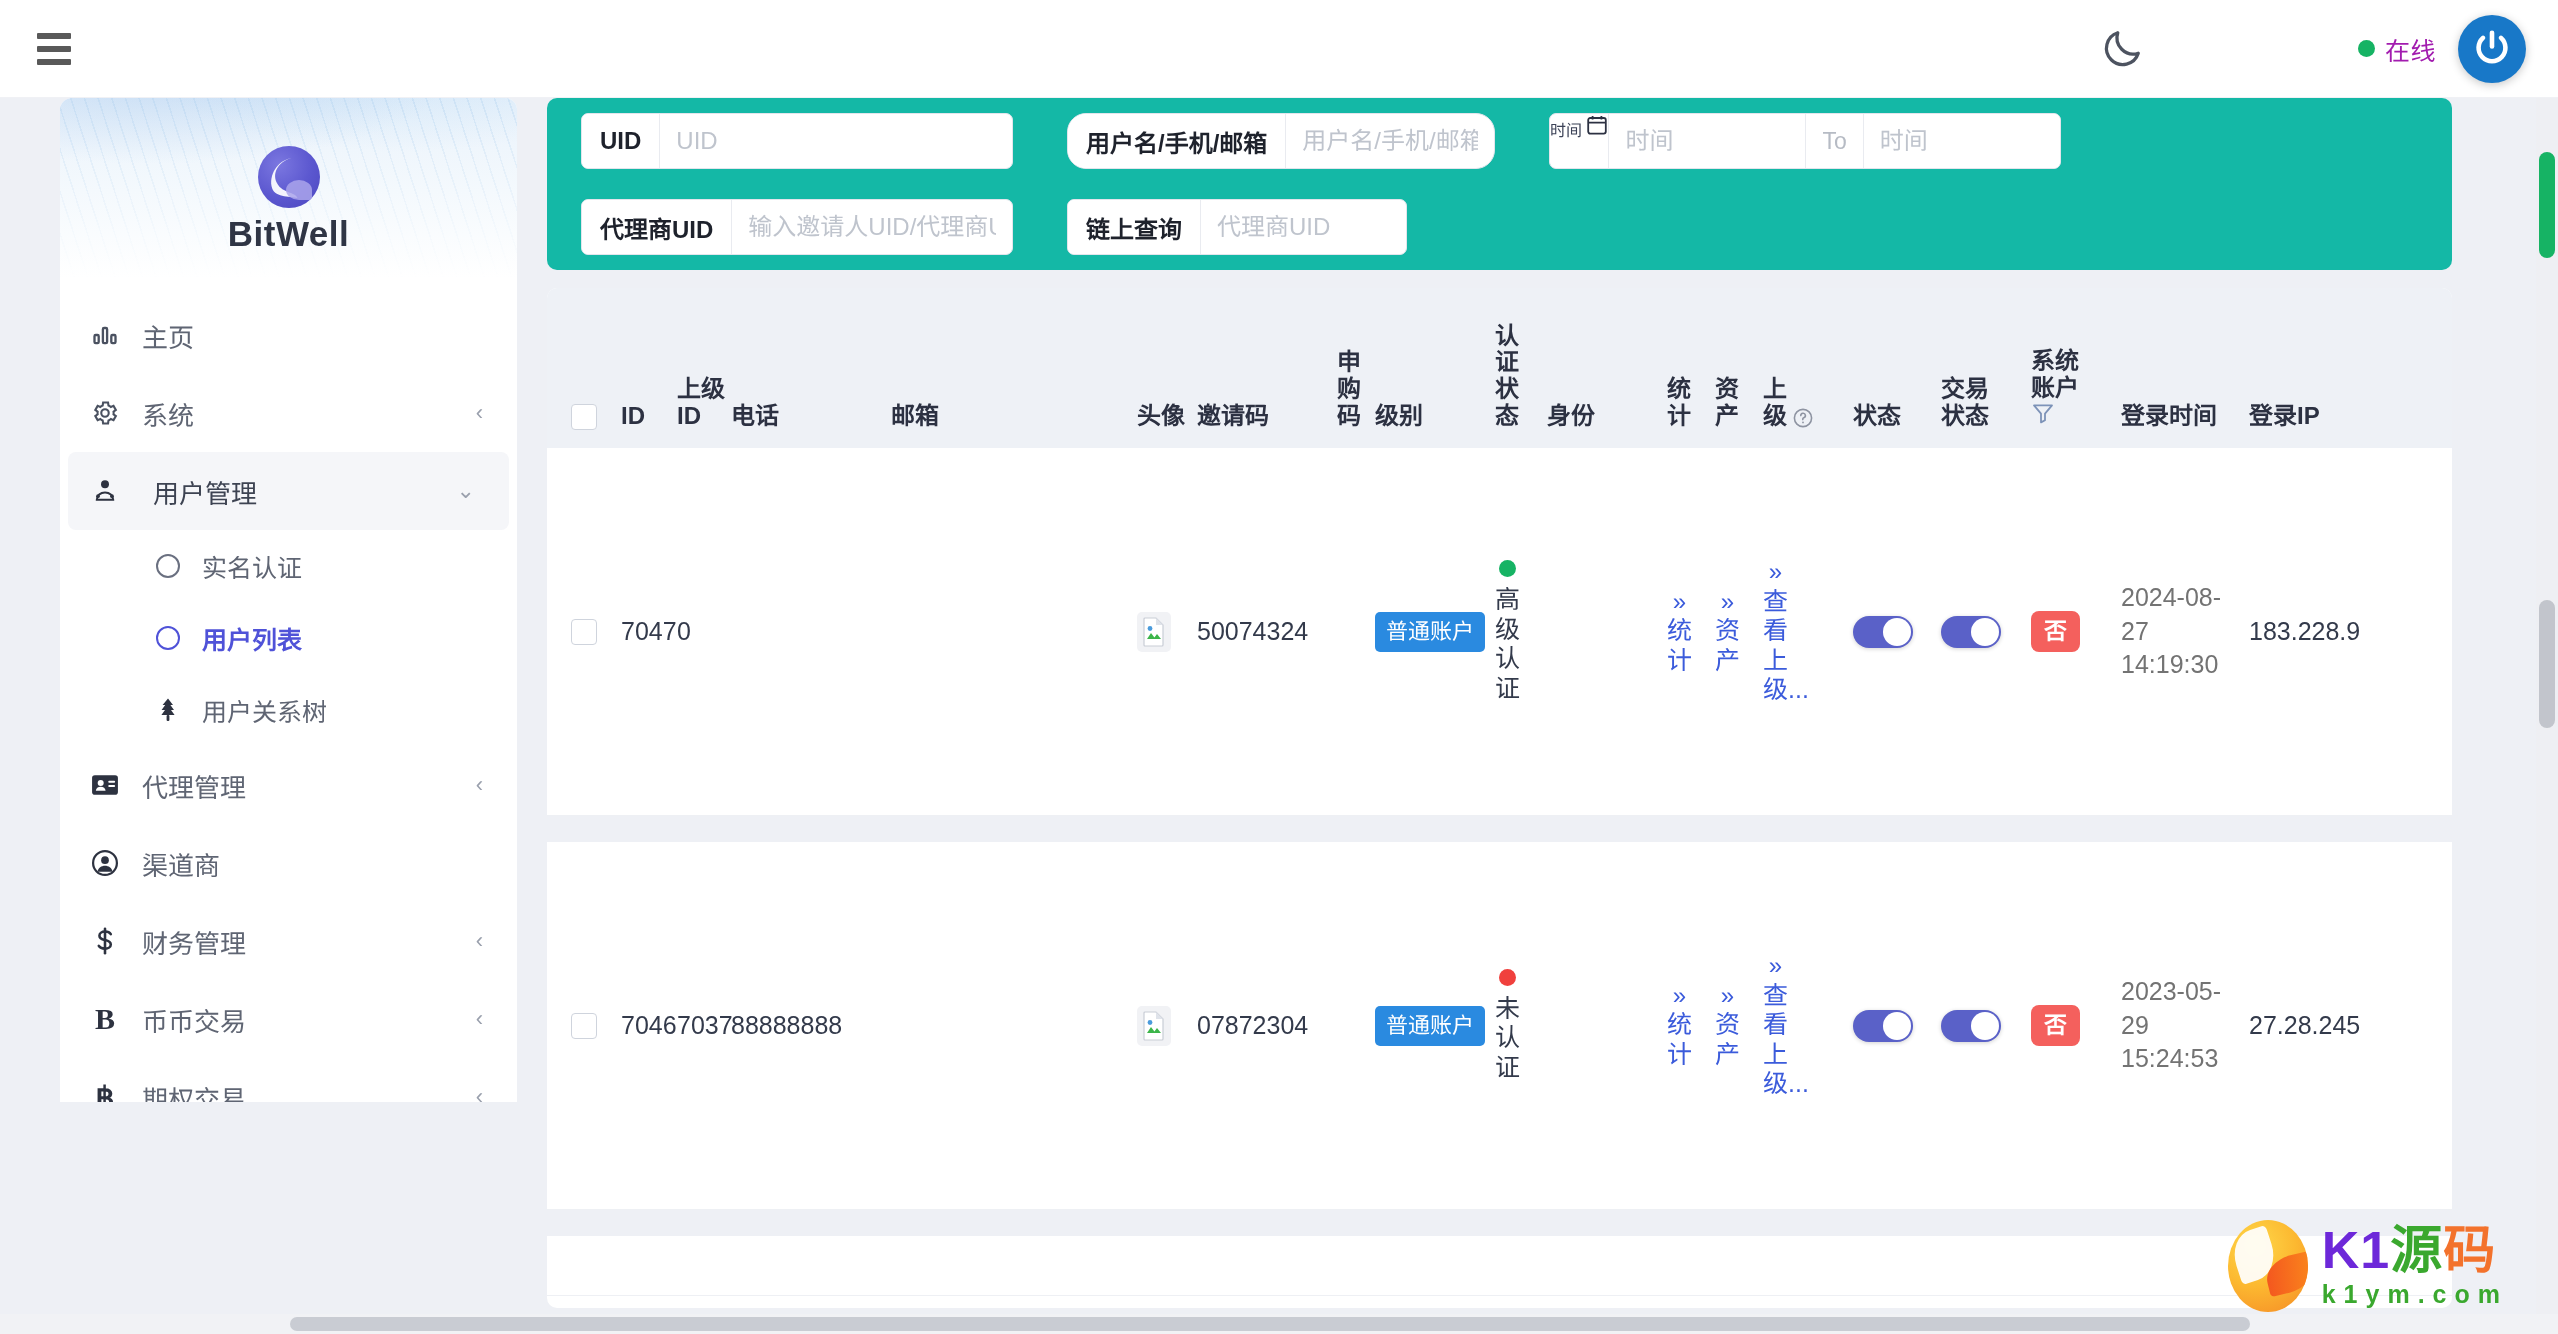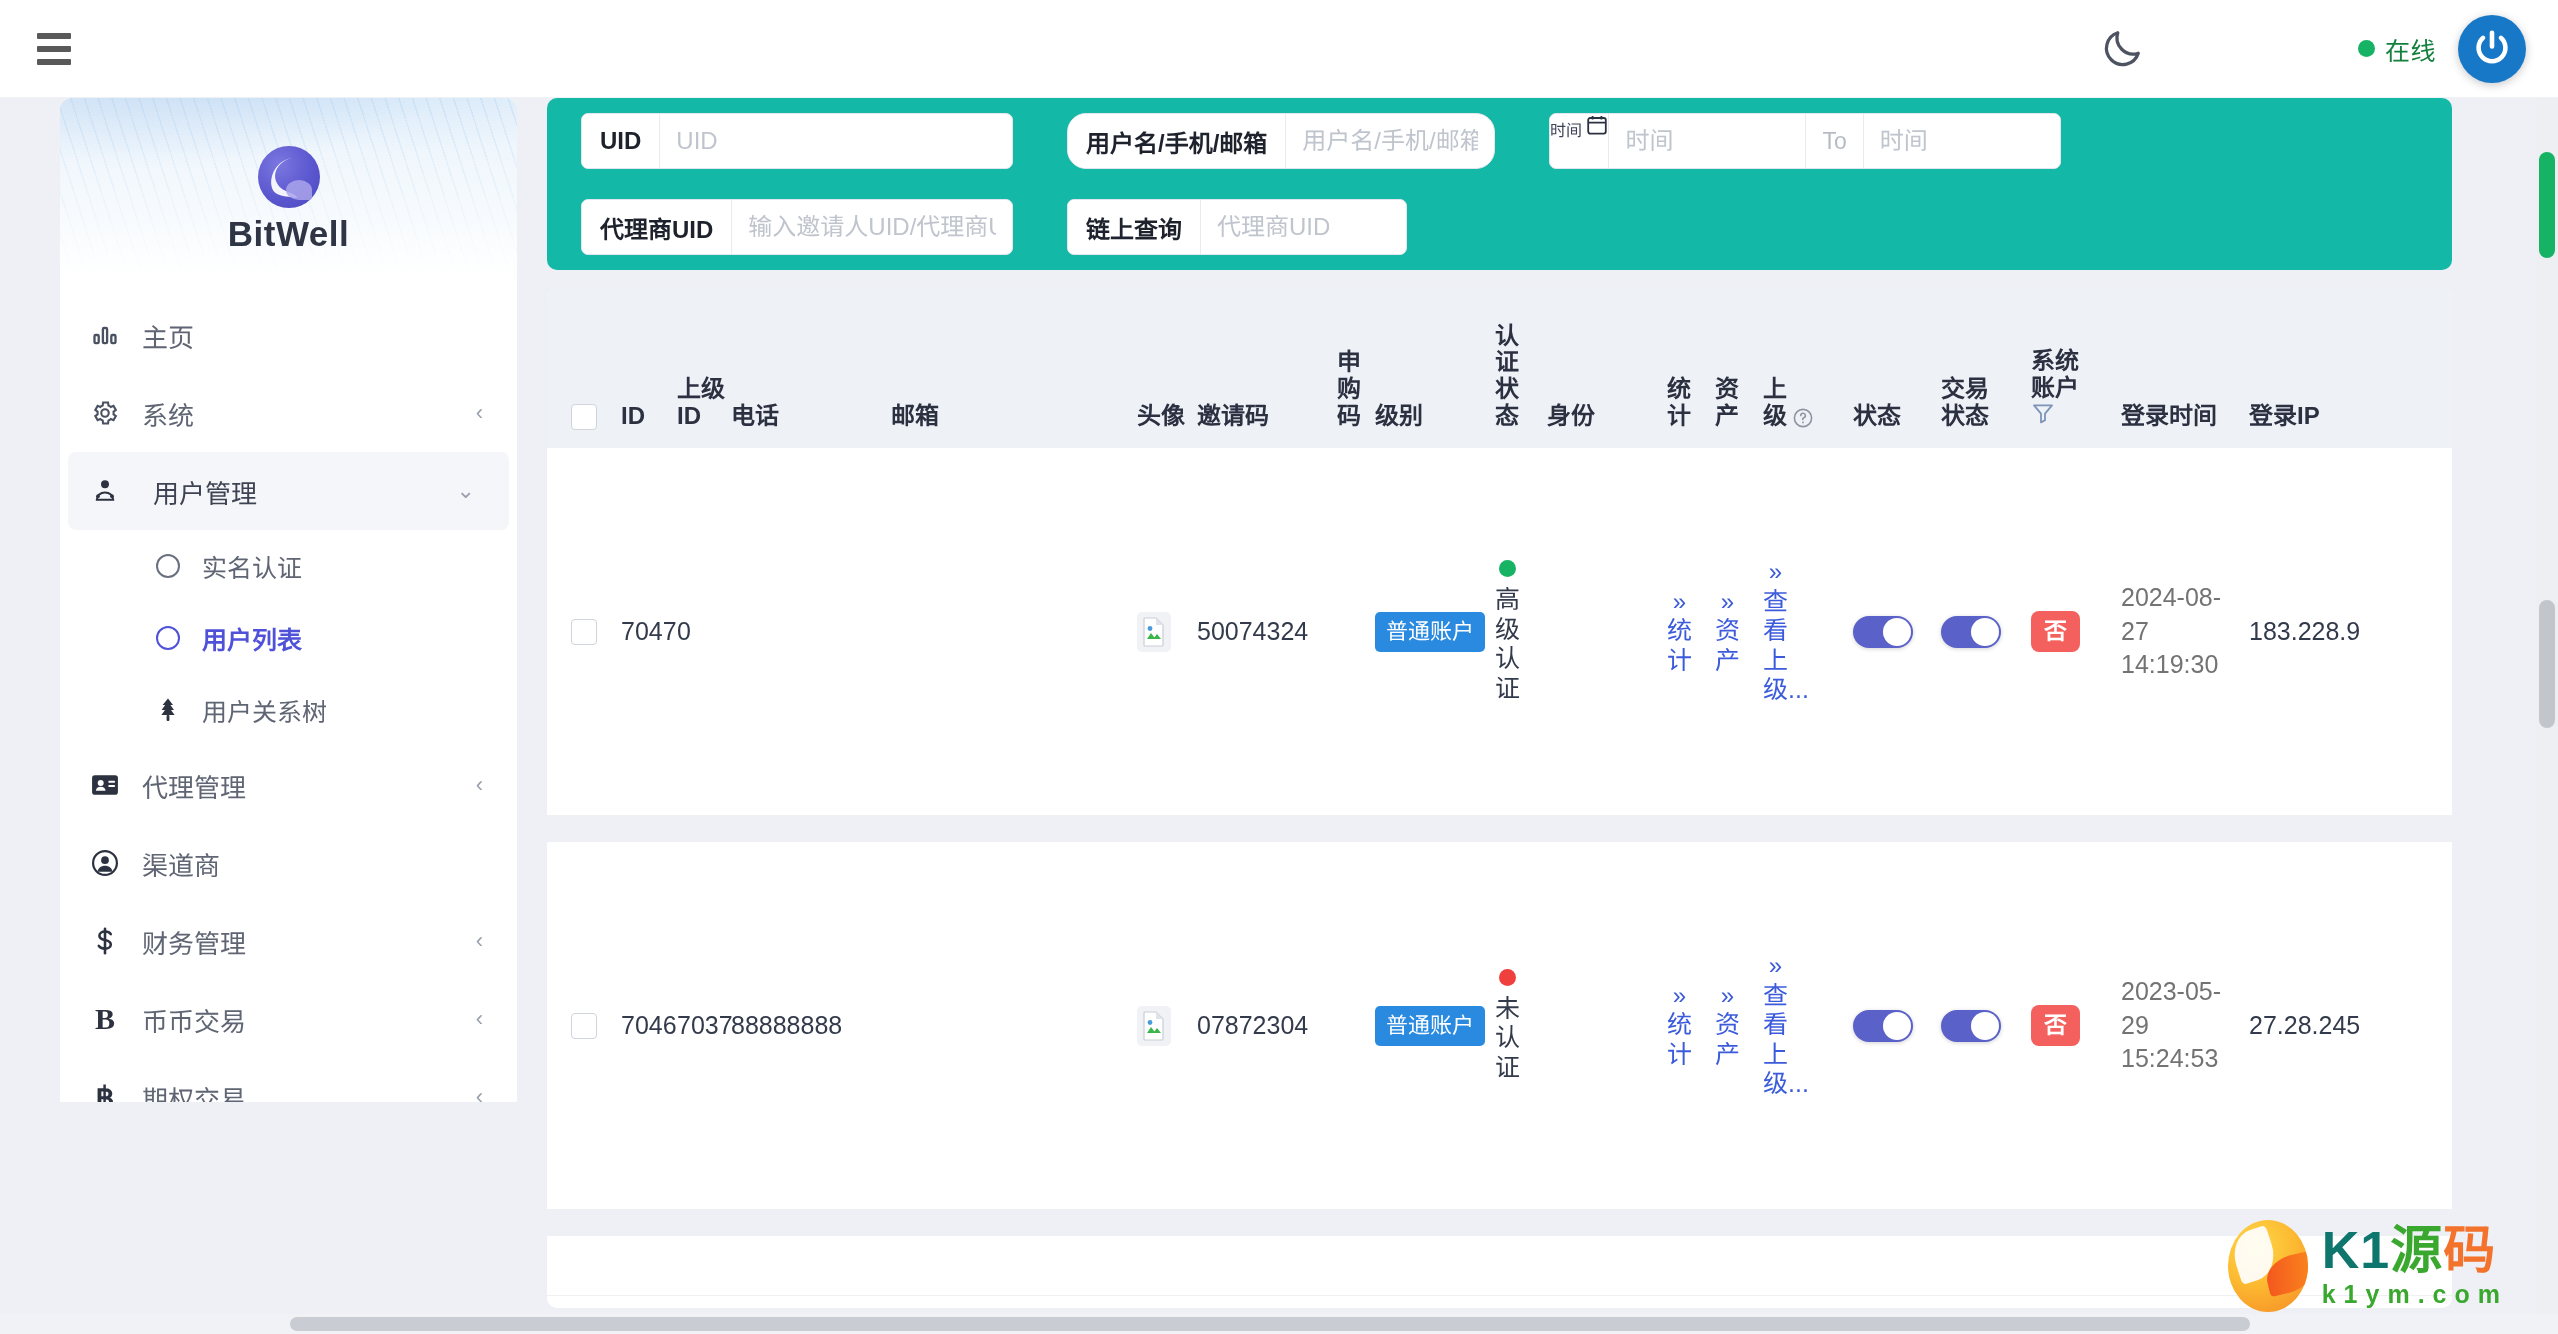--- a/index.html
+++ b/index.html
@@ -27,21 +27,21 @@
   }
   .hamburger span { display: block; width: 34px; height: 6px; background: #595959; border-radius: 1px; }
 
   .topbar-right {
     margin-left: auto; display: flex; align-items: center; height: 100%;
     padding-right: 32px; gap: 0;
   }
   .moon-btn { width: 72px; height: 72px; display: flex; align-items: center; justify-content: center; cursor: pointer; margin-right: 200px; }
   .status-wrap { display: flex; align-items: center; gap: 10px; margin-right: 22px; }
   .status-dot { width: 17px; height: 17px; border-radius: 50%; background: #16b364; display:block; }
-  .status-text { font-size: 25px; color: #15803d; letter-spacing: .5px; }
+  .status-text { font-size: 25px; color: #a21caf; letter-spacing: .5px; }
   .avatar {
     width: 68px; height: 68px; border-radius: 50%;
     background: #1878c8;
     display: flex; align-items: center; justify-content: center;
     box-shadow: 0 2px 10px rgba(0,0,0,.22);
     cursor: pointer;
   }
 
   
   .sidebar {
@@ -292,21 +292,21 @@
     content:""; position:absolute; left: 6px; top: 10px; width: 40px; height: 50px;
     background: #fff; border-radius: 60% 10% 60% 10%; transform: rotate(-18deg); opacity:.92;
   }
   .wm-ball::after {
     content:""; position:absolute; right: -6px; bottom: 20px; width: 48px; height: 36px;
     background: linear-gradient(100deg, #f3541f 0%, #fb8a1c 100%);
     border-radius: 60% 10% 60% 10%; transform: rotate(-14deg);
   }
   .wm-text { display:flex; flex-direction: column; }
   .wm-line1 { font-size: 52px; font-weight: 700; line-height: 1; letter-spacing: 1px; }
-  .wm-k1 { color: #0f766e; }
+  .wm-k1 { color: #6d28d9; }
   .wm-cn1 { color: #3aa82e; }
   .wm-cn2 { color: #f3722c; }
   .wm-line2 { font-size: 25px; font-weight: 700; color: #3aa82e; letter-spacing: 8px; margin-top: 4px; }
 </style>
 </head>
 <body>
 
 <div class="topbar">
   <div class="hamburger">
     <span></span>

